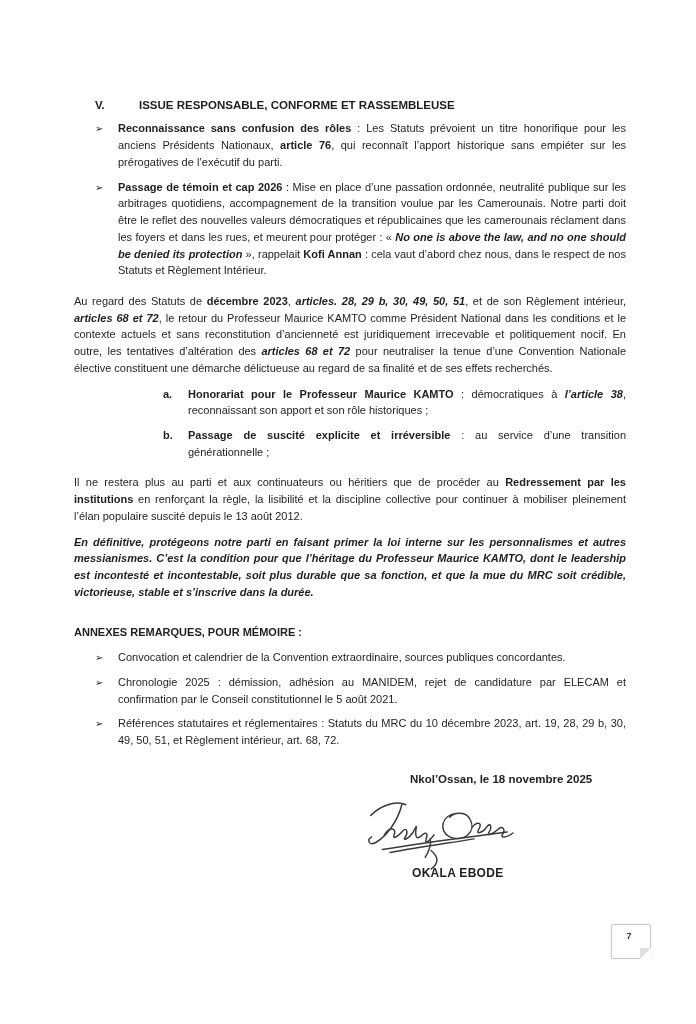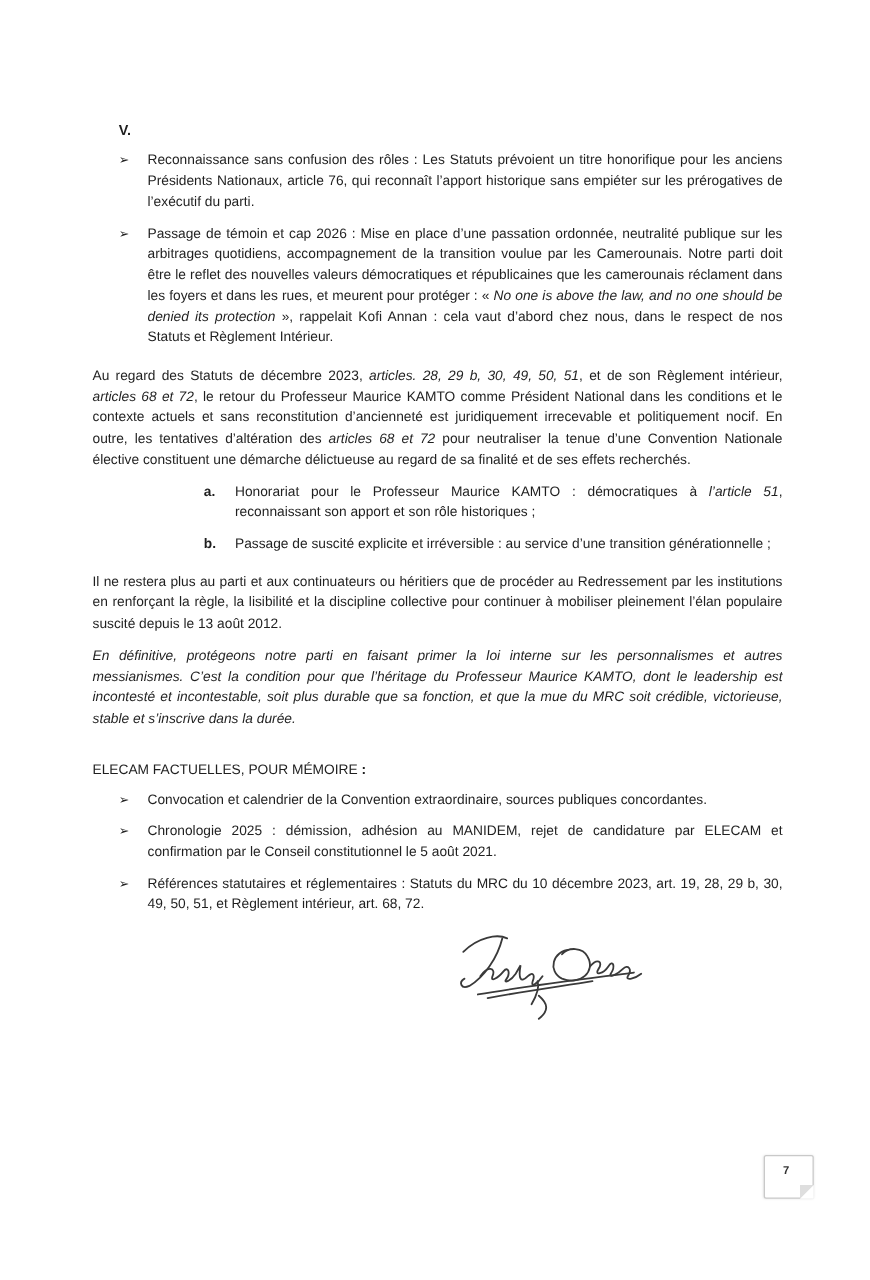--- a/index.html
+++ b/index.html
@@ -7,21 +7,21 @@
     position:relative;
     width:696px;height:1024px;
     background:#ffffff;
     overflow:hidden;
     color:#1f1f1f;
     font-family:"Liberation Sans", sans-serif;
     font-size:11px;
     line-height:1.52;
   }
   .content{position:absolute;left:74px;top:97px;width:552px;}
-  .b{font-weight:normal;}
+  .b{font-weight:bold;}
   .i{font-style:italic;}
   .heading-v{display:flex;font-weight:bold;font-size:11.5px;margin-left:21px;margin-bottom:6px;}
   .heading-v .hnum{width:44px;flex:0 0 44px;}
   .bullet{display:flex;margin-left:21px;margin-bottom:8px;}
   .bullet .marker{flex:0 0 23px;font-size:10px;padding-top:1px;color:#222;}
   .bullet .btext{flex:1;text-align:justify;}
   .section-heading{font-weight:bold;font-size:11px;margin-top:24px;margin-bottom:8px;}
   .para{text-align:justify;margin-bottom:9px;}
   .letter-item{display:flex;margin-left:89px;margin-bottom:8px;}
   .letter-item .lmarker{flex:0 0 25px;font-weight:bold;}
@@ -49,84 +49,87 @@
   }
 </style>
 </head>
 <body>
 
 <div class="page">
   <div class="content">
 
     <div class="heading-v">
       <span class="hnum">V.</span>
+      <span class="htitle">ISSUE RESPONSABLE, CONFORME ET RASSEMBLEUSE</span>
     </div>
 
     <div class="bullet">
       <span class="marker">➢</span>
       <div class="btext"><span class="b">Reconnaissance sans confusion des rôles</span><span> : Les Statuts prévoient un titre honorifique pour les anciens Présidents Nationaux, </span><span class="b">article 76</span><span>, qui reconnaît l’apport historique sans empiéter sur les prérogatives de l’exécutif du parti.</span></div>
     </div>
 
     <div class="bullet space-md">
       <span class="marker">➢</span>
       <div class="btext"><span class="b">Passage de témoin et cap 2026</span><span> : Mise en place d’une passation ordonnée, neutralité publique sur les arbitrages quotidiens, accompagnement de la transition voulue par les Camerounais. Notre parti doit être le reflet des nouvelles valeurs démocratiques et républicaines que les camerounais réclament dans les foyers et dans les rues, et meurent pour protéger : « </span><span class="b i">No one is above the law, and no one should be denied its protection</span><span> », rappelait </span><span class="b">Kofi Annan</span><span> : cela vaut d’abord chez nous, dans le respect de nos Statuts et Règlement Intérieur.</span></div>
     </div>
 
 
     <div class="para"><span>Au regard des Statuts de </span><span class="b">décembre 2023</span><span>, </span><span class="b i">articles. 28, 29 b, 30, 49, 50, 51</span><span>, et de son Règlement intérieur, </span><span class="b i">articles 68 et 72</span><span>, le retour du Professeur Maurice KAMTO comme Président National dans les conditions et le contexte actuels et sans reconstitution d’ancienneté est juridiquement irrecevable et politiquement nocif. En outre, les tentatives d’altération des </span><span class="b i">articles 68 et 72</span><span> pour neutraliser la tenue d’une Convention Nationale élective constituent une démarche délictueuse au regard de sa finalité et de ses effets recherchés.</span></div>
 
 
     <div class="letter-item">
       <span class="lmarker">a.</span>
-      <div class="ltext"><span class="b">Honorariat pour le Professeur Maurice KAMTO</span><span> : démocratiques à </span><span class="b i">l’article 51</span><span>, reconnaissant son apport et son rôle historiques ;</span></div>
+      <div class="ltext"><span class="b">Honorariat pour le Professeur Maurice KAMTO</span><span> : démocratiques à </span><span class="b i">l’article 38</span><span>, reconnaissant son apport et son rôle historiques ;</span></div>
     </div>
 
     <div class="letter-item space-md">
       <span class="lmarker">b.</span>
       <div class="ltext"><span class="b">Passage de suscité explicite et irréversible</span><span> : au service d’une transition générationnelle ;</span></div>
     </div>
 
     <div class="para"><span>Il ne restera plus au parti et aux continuateurs ou héritiers que de procéder au </span><span class="b">Redressement par les institutions</span><span> en renforçant la règle, la lisibilité et la discipline collective pour continuer à mobiliser pleinement l’élan populaire suscité depuis le 13 août 2012.</span></div>
 
     <div class="para space-lg"><span class="b i">En définitive, protégeons notre parti en faisant primer la loi interne sur les personnalismes et autres messianismes. C’est la condition pour que l’héritage du Professeur Maurice KAMTO, dont le leadership est incontesté et incontestable, soit plus durable que sa fonction, et que la mue du MRC soit crédible, victorieuse, stable et s’inscrive dans la durée.</span></div>
 
-    <div class="section-heading"><span class="b">ELECAM FACTUELLES, POUR MÉMOIRE</span><span> :</span></div>
+    <div class="section-heading"><span class="b">ANNEXES REMARQUES, POUR MÉMOIRE</span><span> :</span></div>
 
     <div class="bullet">
       <span class="marker">➢</span>
       <div class="btext"><span>Convocation et calendrier de la Convention extraordinaire, sources publiques concordantes.</span></div>
     </div>
 
     <div class="bullet">
       <span class="marker">➢</span>
       <div class="btext"><span>Chronologie 2025 : démission, adhésion au MANIDEM, rejet de candidature par ELECAM et confirmation par le Conseil constitutionnel le 5 août 2021.</span></div>
     </div>
 
     <div class="bullet">
       <span class="marker">➢</span>
       <div class="btext"><span>Références statutaires et réglementaires : Statuts du MRC du 10 décembre 2023, art. 19, 28, 29 b, 30, 49, 50, 51, et Règlement intérieur, art. 68, 72.</span></div>
     </div>
 
+    <div class="dateline">Nkol’Ossan, le 18 novembre 2025</div>
 
     <div class="sig-wrap">
       <svg width="190" height="78" viewBox="0 0 190 80" aria-hidden="true">
         <g fill="none" stroke="#3a3a3a" stroke-width="1.5" stroke-linecap="round">
           <path d="M30 22 C42 10 58 7 66 11"></path>
           <path d="M62 11 C58 27 47 43 35 50 C28 53 26 47 31 44"></path>
           <path d="M44 42 C50 33 57 35 54 42 C52 47 58 44 63 38 C67 33 69 40 65 45 C63 48 69 46 73 40 L77 33 C75 44 77 48 83 42 C87 38 89 41 87 46 C85 52 91 48 95 42"></path>
           <path d="M91 46 C93 53 89 60 86 65"></path>
           <path d="M118 20 C103 21 99 38 111 44 C126 50 139 38 132 26 C128 18 116 18 111 24"></path>
           <path d="M134 34 C140 27 145 30 141 36 C137 42 145 40 149 34 C153 28 155 34 151 40 C149 44 157 40 161 36 C165 32 169 36 165 42 C163 46 171 44 176 40"></path>
           <path d="M42 57 C82 50 132 44 170 39"></path>
           <path d="M50 60 C82 54 112 50 136 46"></path>
           <path d="M92 58 C99 64 101 70 92 77"></path>
         </g>
       </svg>
     </div>
 
+    <div class="signatory">OKALA EBODE</div>
 
   </div>
 
   <div class="page-badge">
     <span class="badge-num">7</span>
     <span class="fold"></span>
   </div>
 </div>
 
 </body></html>

